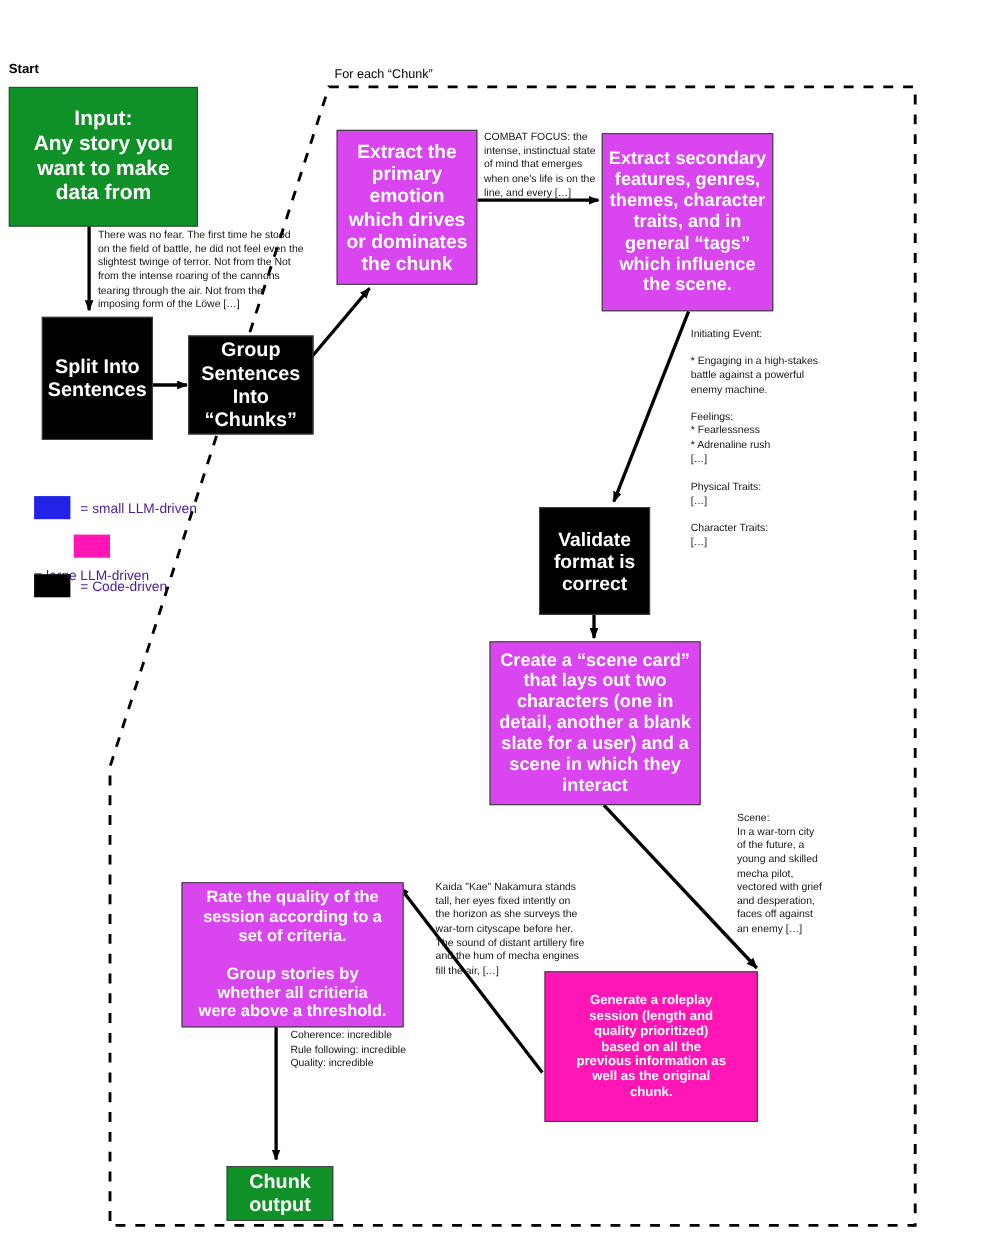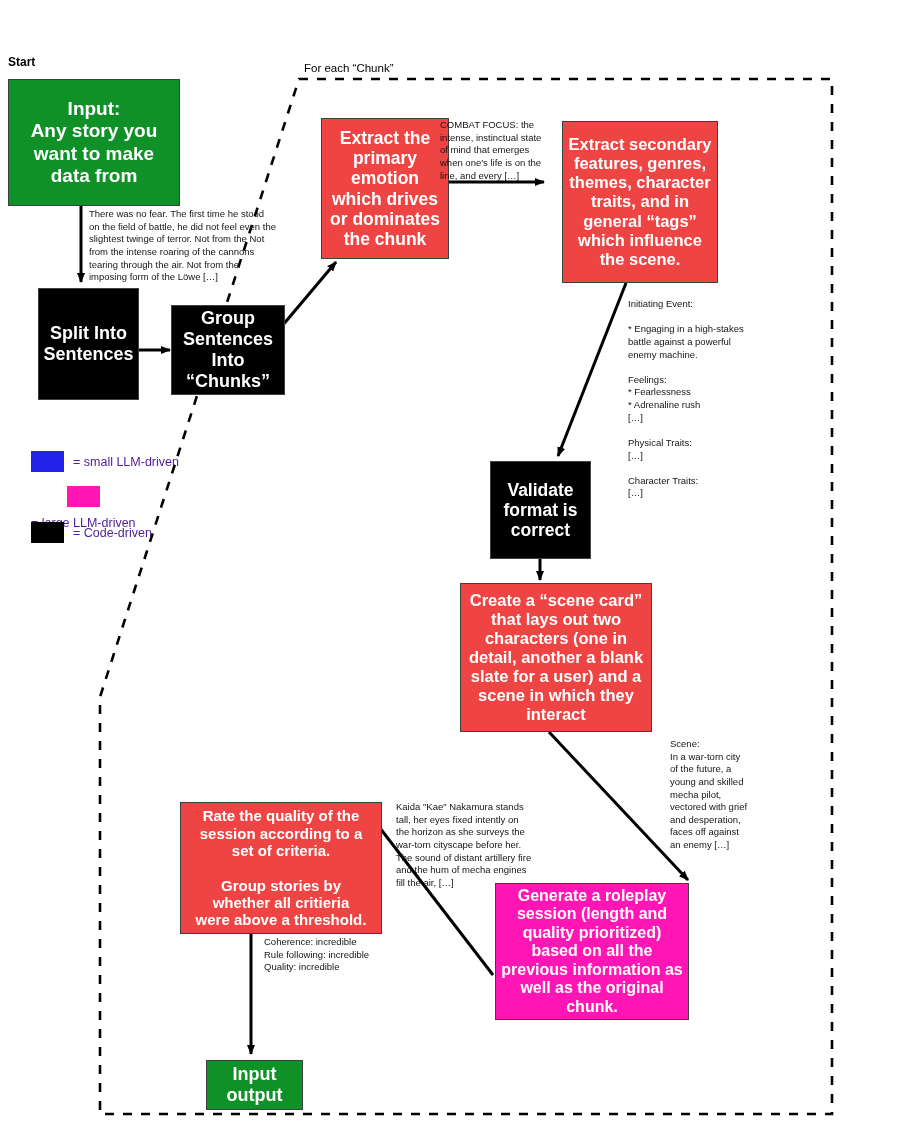--- a/index.html
+++ b/index.html
@@ -24,21 +24,21 @@
     text-align: center;
     color: #ffffff;
     font-weight: bold;
     line-height: 1.16;
     border: 1px solid #404040;
     white-space: pre-line;
     padding: 2px 4px;
   }
   .node.green  { background: #109128; }
   .node.black  { background: #000000; }
-  .node.blue   { background: #ef4444; margin-left: 15px; }
+  .node.blue   { background: #d946ef; }
   .node.pink   { background: #FF16B4; }
 
   .anno {
     position: absolute;
     font-family: "Liberation Sans", sans-serif;
     font-size: 9.5px;
     line-height: 1.33;
     color: #151515;
     white-space: pre-line;
     text-align: left;
@@ -148,37 +148,37 @@
 characters (one in
 detail, another a blank
 slate for a user) and a
 scene in which they
 interact</div>
 
   <div class="node black" style="left:490px; top:461px; width:101px; height:98px; font-size:17.5px;">Validate
 format is
 correct</div>
 
-  <div class="node pink" style="left:495px; top:883px; width:194px; height:137px; font-size:16px;">Generate a roleplay
+  <div class="node pink" style="left:495px; top:883px; width:194px; height:137px; font-size:12px;">Generate a roleplay
 session (length and
 quality prioritized)
 based on all the
 previous information as
 well as the original
 chunk.</div>
 
   <div class="node blue" style="left:165px; top:802px; width:202px; height:132px; font-size:15px;">Rate the quality of the
 session according to a
 set of criteria.
 
 Group stories by
 whether all critieria
 were above a threshold.</div>
 
-  <div class="node green" style="left:206px; top:1060px; width:97px; height:50px; font-size:18px;">Input
+  <div class="node green" style="left:206px; top:1060px; width:97px; height:50px; font-size:18px;">Chunk
 output</div>
 
   <div class="anno" style="left:89px; top:208px; width:188px;">There was no fear. The first time he stood on the field of battle, he did not feel even the slightest twinge of terror. Not from the  Not from the intense roaring of the cannons tearing through the air. Not from the imposing form of the Löwe […]</div>
 
   <div class="anno" style="left:440px; top:119px; width:104px;">COMBAT FOCUS: the intense, instinctual state of mind that emerges when one's life is on the line, and every […]</div>
 
   <div class="anno" style="left:628px; top:298px; width:130px;">Initiating Event:
 
 * Engaging in a high-stakes battle against a powerful enemy machine.
 

